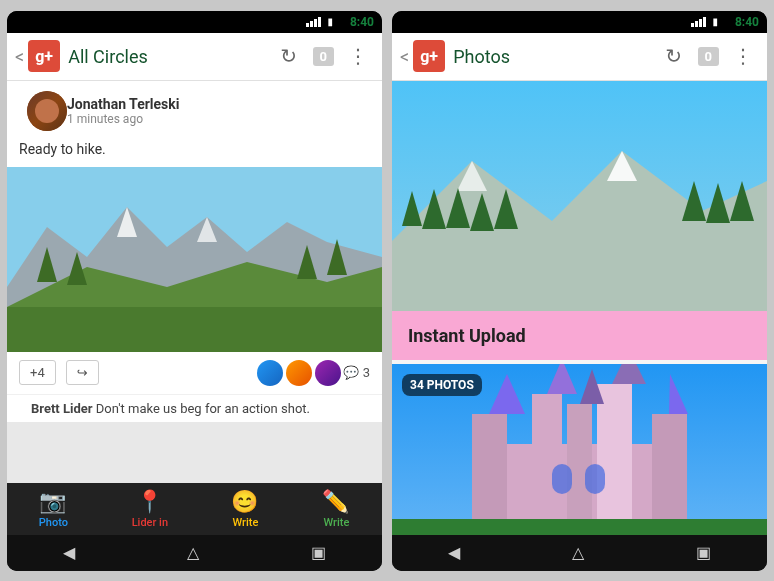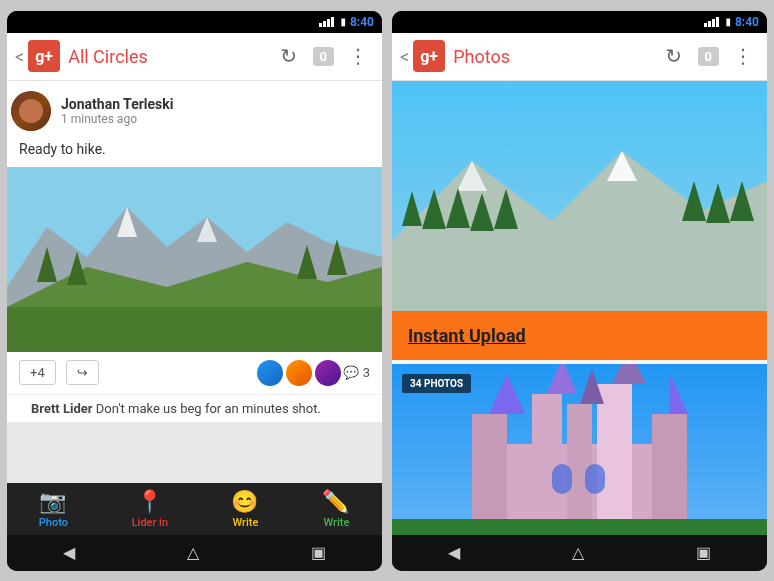--- a/index.html
+++ b/index.html
@@ -32,23 +32,24 @@
     .status-bar {
       background: #000;
       height: 22px;
       display: flex;
       justify-content: flex-end;
       align-items: center;
       padding: 0 8px;
       flex-shrink: 0;
     }
     .status-bar .time {
-      color: #3b82f6;
+      color: #15803d;
       font-size: 12px;
       font-weight: bold;
+      margin-left: 13px;
     }
     .status-icons {
       display: flex;
       align-items: center;
       gap: 3px;
       margin-right: 4px;
     }
     .signal-bar {
       display: flex;
       align-items: flex-end;
@@ -85,21 +86,21 @@
     }
     .app-bar .chevron-left {
       color: #888;
       font-size: 18px;
       margin-right: -4px;
     }
     .app-bar .title {
       flex: 1;
       font-size: 18px;
       font-weight: 400;
-      color: #ef4444;
+      color: #14532d;
     }
     .app-bar .icon-btn {
       color: #666;
       font-size: 20px;
       width: 32px;
       height: 32px;
       display: flex;
       align-items: center;
       justify-content: center;
     }
@@ -120,22 +121,21 @@
       flex-direction: column;
     }
     
     .post-card {
       background: #fff;
       margin-bottom: 4px;
     }
     .post-header {
       display: flex;
       align-items: center;
-      padding: 10px 4px;
-      gap: 10px;
+      padding: 10px 20px;
     }
     .avatar {
       width: 40px;
       height: 40px;
       border-radius: 50%;
       background: #8B4513;
       overflow: hidden;
       flex-shrink: 0;
       display: flex;
       align-items: center;
@@ -267,23 +267,22 @@
     
     .photos-content {
       flex: 1;
       background: #f5f5f5;
       overflow: hidden;
       display: flex;
       flex-direction: column;
       gap: 0;
     }
     .photo-section {
-      background: #f97316;
+      background: #f9a8d4;
       margin-bottom: 4px;
-      text-decoration: underline;
     }
     .photo-large {
       width: 100%;
       height: 230px;
       position: relative;
       overflow: hidden;
     }
     .photo-label {
       padding: 14px 16px;
       font-size: 18px;
@@ -296,24 +295,24 @@
       position: relative;
       overflow: hidden;
       background: linear-gradient(180deg, #2196F3 0%, #42A5F5 40%, #5CB8F7 60%, #4a9bd4 100%);
     }
     .photo-count-badge {
       position: absolute;
       top: 10px;
       left: 10px;
       background: rgba(0,0,0,0.6);
       color: #fff;
-      font-size: 10px;
+      font-size: 12px;
       font-weight: bold;
       padding: 4px 8px;
-      border-radius: 2px;
+      border-radius: 8px;
     }
     
     .mountains-svg {
       width: 100%;
       height: 100%;
     }
     
     .castle-svg {
       width: 100%;
       height: 100%;
@@ -394,21 +393,21 @@
             <div class="small-avatar small-avatar-2"></div>
             <div class="small-avatar small-avatar-3"></div>
             <div class="comment-count">
               <span>💬</span>
               <span>3</span>
             </div>
           </div>
         </div>
         <div class="comment-text">
           <span class="commenter">Brett Lider</span>
-          <span>Don't make us beg for an minutes shot.</span>
+          <span>Don't make us beg for an action shot.</span>
         </div>
       </div>
     </div>
 
     <div class="bottom-nav">
       <div class="nav-item">
         <span class="nav-icon">📷</span>
         <span class="nav-label" style="color:#2196F3">Photo</span>
       </div>
       <div class="nav-item">

